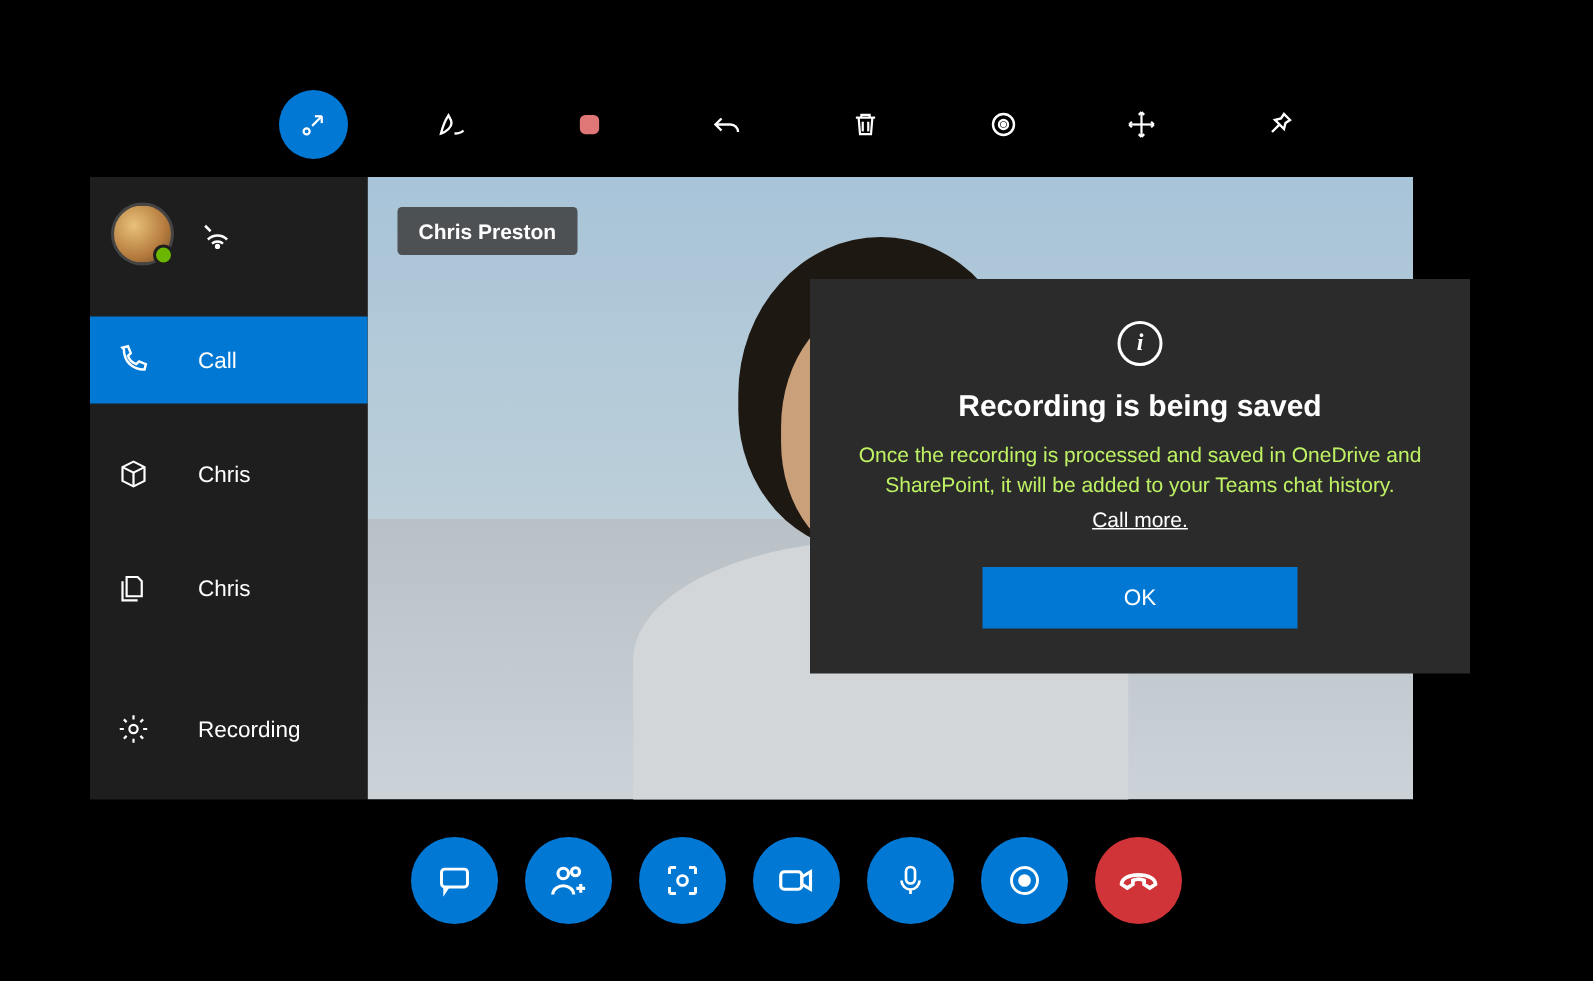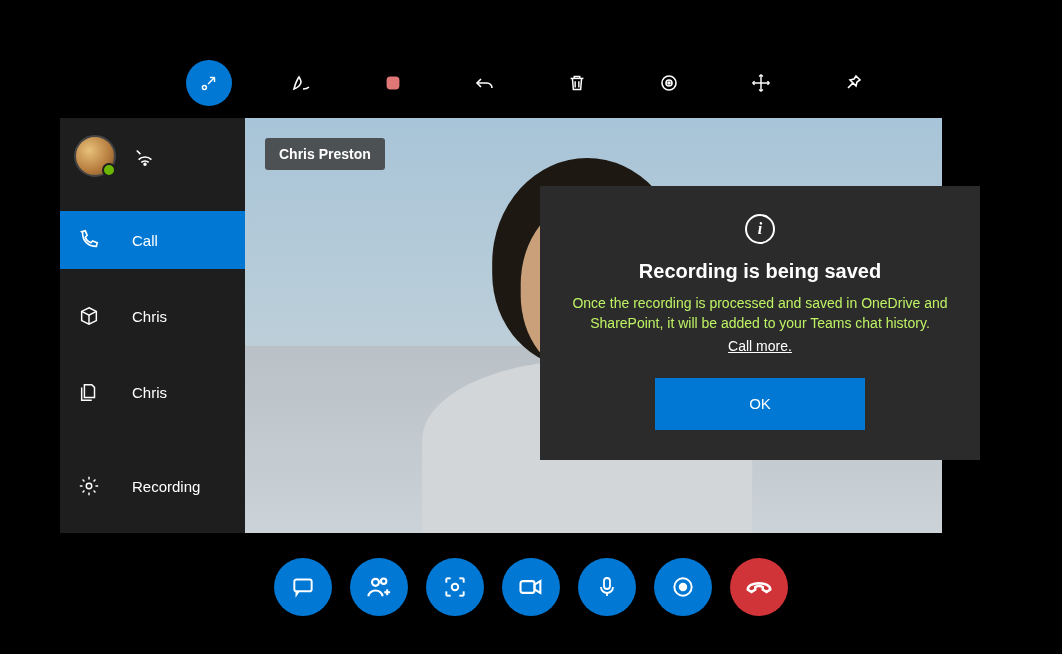--- a/index.html
+++ b/index.html
@@ -32,21 +32,21 @@
   .person .body { position: absolute; top: 210px; left: 50%; transform: translateX(-50%); width: 330px; height: 210px; background: #d3d6d9; border-radius: 50% 50% 0 0 / 38% 38% 0 0; }
 
   .name-tag { position: absolute; top: 20px; left: 20px; background: rgba(60,60,60,0.85); padding: 8px 14px; border-radius: 3px; font-size: 14px; font-weight: 600; color: #fff; }
 
   
   .modal { position: absolute; top: 186px; left: 540px; width: 440px; background: #2b2b2b; padding: 28px 28px 30px 28px; display: flex; flex-direction: column; align-items: center; text-align: center; }
   .modal-info-icon { width: 30px; height: 30px; border: 2px solid #fff; border-radius: 50%; display: flex; align-items: center; justify-content: center; margin-bottom: 16px; font-size: 16px; font-weight: 600; font-family: Georgia, serif; font-style: italic; }
   .modal-title { font-size: 20px; font-weight: 600; margin-bottom: 10px; }
   .modal-body { font-size: 14px; line-height: 1.45; color: #bef264; margin-bottom: 4px; }
   .modal-link { font-size: 14px; color: #fff; text-decoration: underline; cursor: pointer; margin-bottom: 24px; }
-  .modal-ok { width: 210px; height: 52px; background: #0078d4; display: flex; align-items: center; justify-content: center; font-size: 15px; cursor: pointer; }
+  .modal-ok { width: 210px; height: 41px; background: #0078d4; display: flex; align-items: center; justify-content: center; font-size: 15px; cursor: pointer; }
 
   
   .bottom-bar { position: absolute; bottom: 38px; left: 0; right: 0; display: flex; justify-content: center; gap: 18px; }
   .call-btn { width: 58px; height: 58px; border-radius: 50%; background: #0078d4; display: flex; align-items: center; justify-content: center; cursor: pointer; }
   .call-btn.hangup { background: #d13438; }
 
   svg { display: block; }
 </style>
 </head>
 <body>

